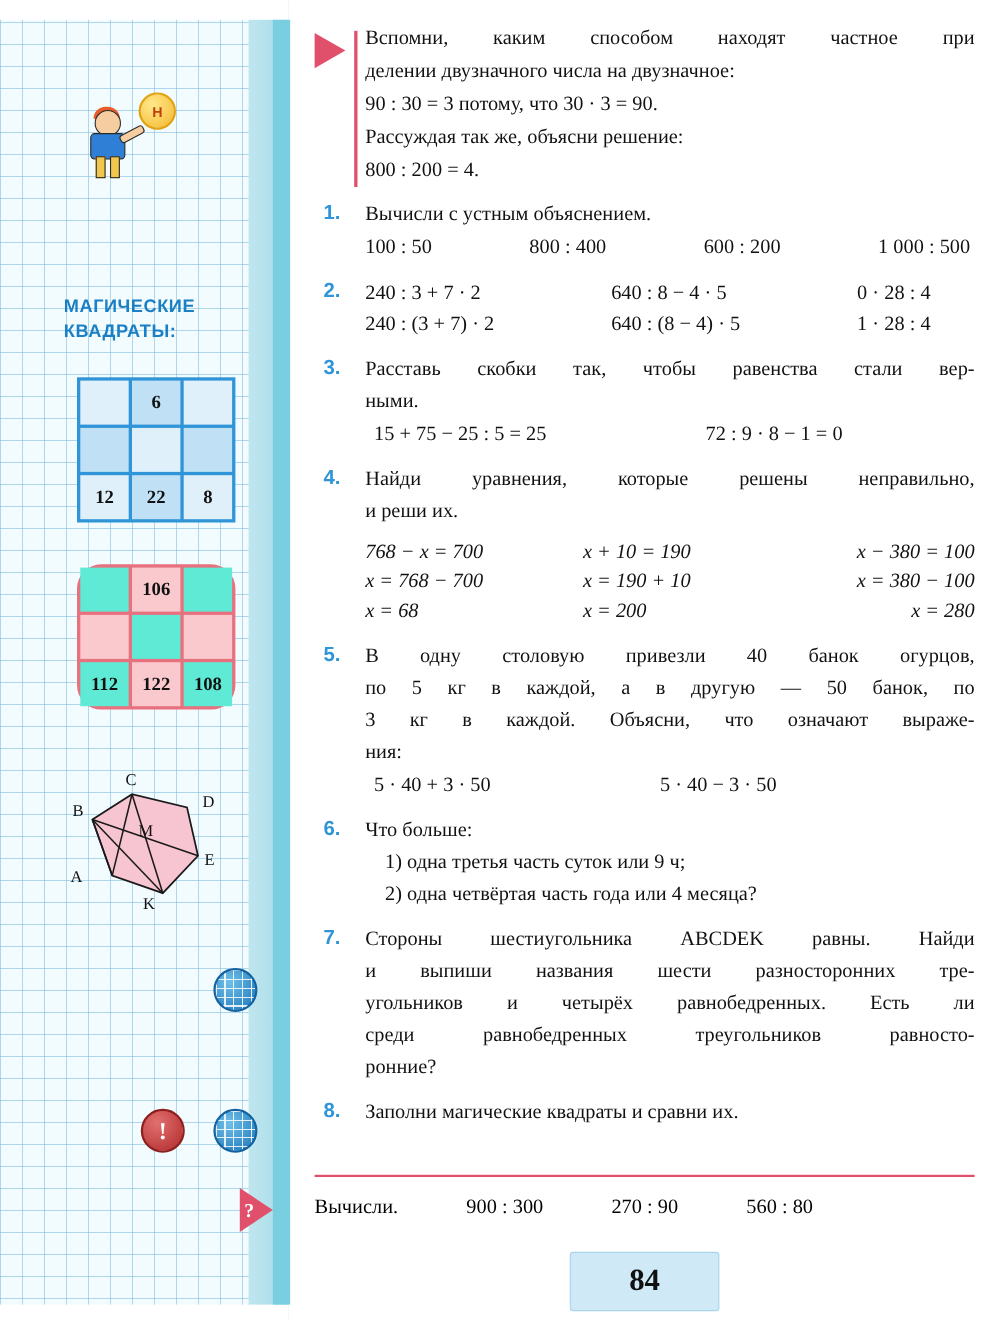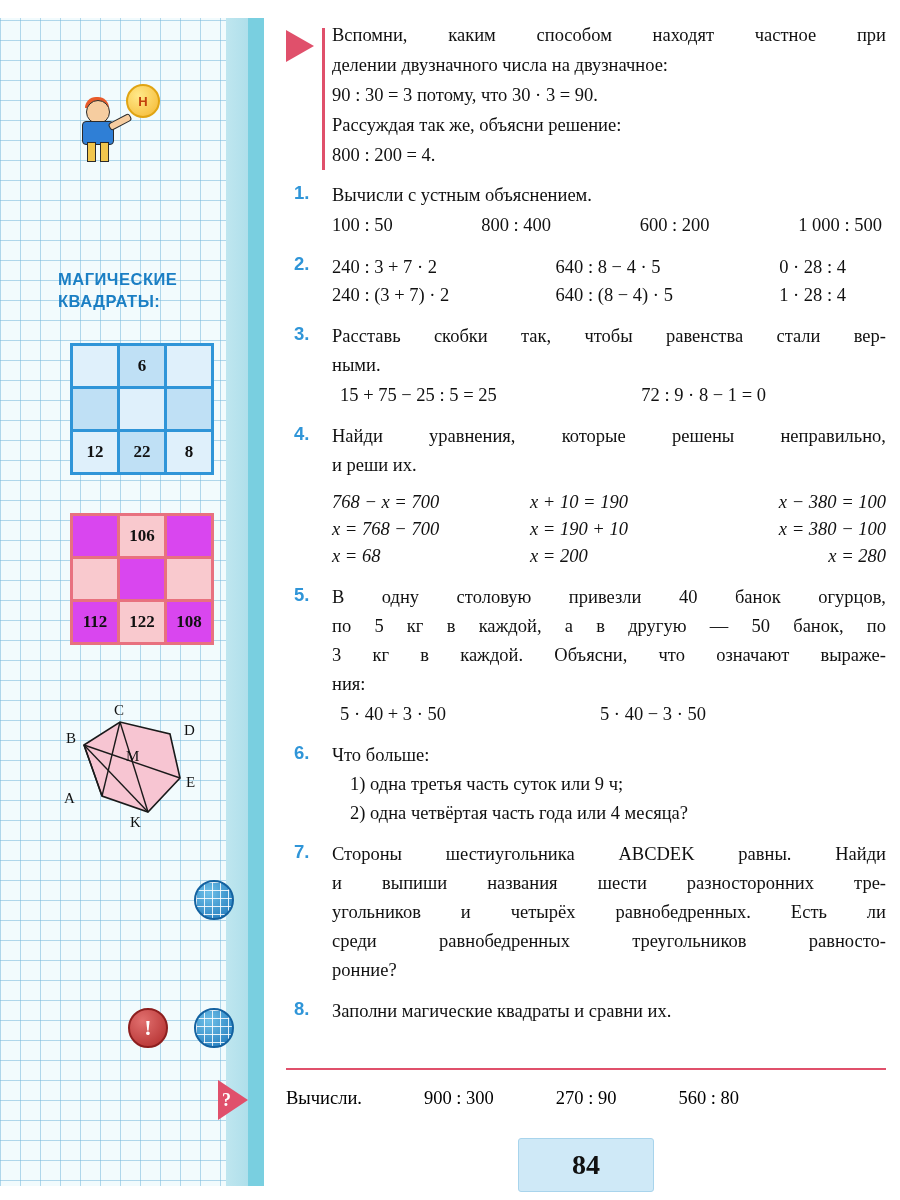--- a/index.html
+++ b/index.html
@@ -136,29 +136,29 @@
   
   .sq {
     position: absolute;
     display: grid;
     grid-template-columns: repeat(3, 44px);
     grid-template-rows: repeat(3, 40px);
     gap: 3px;
     padding: 3px;
   }
   .sq-blue { left: 70px; top: 343px; background: #2f95d8; }
-  .sq-pink { left: 70px; top: 513px; background: #e8717f; }
+  .sq-pink { left: 70px; top: 513px; background: #e8717f; border-radius: 22px; }
   .cell {
     display: flex; align-items: center; justify-content: center;
     font-size: 17px; font-weight: bold; color: #111;
     font-family: "Liberation Serif", serif;
   }
   .sq-blue .cell { background: #dff0fb; }
   .sq-blue .cell.alt { background: #bfe0f5; }
-  .sq-pink .cell { background: #d946ef; }
+  .sq-pink .cell { background: #5eead4; }
   .sq-pink .cell.alt { background: #f9c9ce; }
 
   
   .hex-wrap {
     position: absolute;
     left: 58px; top: 700px;
     width: 180px; height: 160px;
   }
   .hex-label {
     position: absolute;

